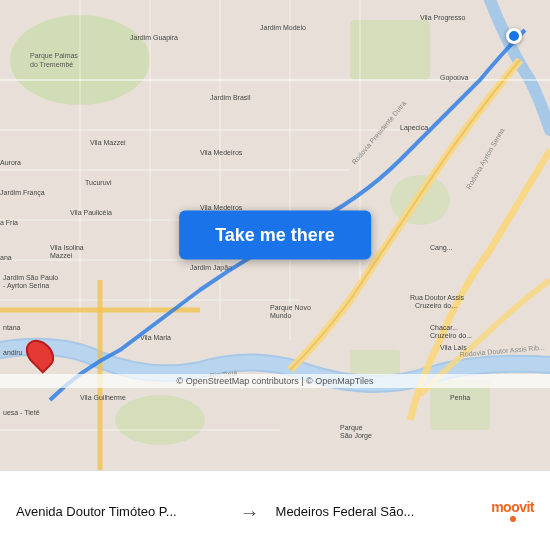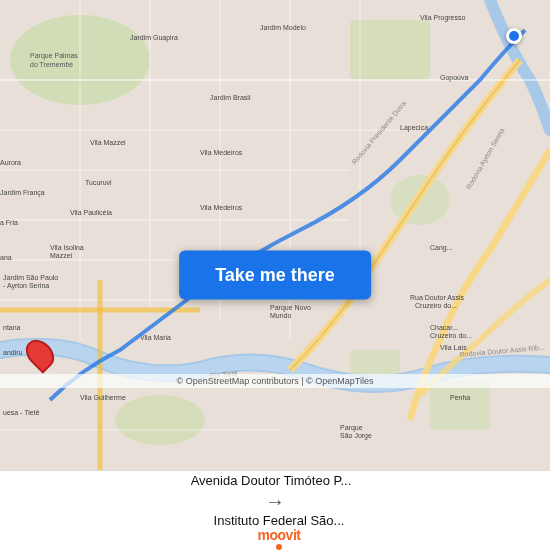--- a/index.html
+++ b/index.html
@@ -36,21 +36,20 @@
       top: 0; left: 0;
     }
 
     
     #button-overlay {
       position: absolute;
       top: 50%;
       left: 50%;
       transform: translate(-50%, -50%);
       z-index: 10;
-      margin-top: 40px;
     }
 
     #take-me-there-btn {
       background: #1a73e8;
       color: white;
       border: none;
       border-radius: 6px;
       padding: 14px 36px;
       font-size: 18px;
       font-weight: 600;
@@ -95,21 +94,20 @@
       width: 100%;
       height: 80px;
       background: white;
       display: flex;
       align-items: center;
       justify-content: space-between;
       padding: 0 16px;
       border-top: 1px solid #ddd;
       position: absolute;
       bottom: 0;
-      flex-direction: column;
     }
 
     #from-section {
       flex: 1;
       overflow: hidden;
       padding-right: 8px;
     }
 
     #from-label {
       font-size: 11px;
@@ -304,21 +302,21 @@
 
     <div id="from-section">
       <div id="from-label"></div>
       <div id="from-name">Avenida Doutor Timóteo P...</div>
     </div>
 
     <span id="arrow-icon">→</span>
 
     <div id="to-section">
       <div id="to-label"></div>
-      <div id="to-name">Instituto Federal São...</div>
+      <div id="to-name">Medeiros Federal São...</div>
     </div>
 
     <div id="moovit-logo">
       <span id="moovit-text">moovit</span>
       <div id="moovit-dot"></div>
     </div>
 
   </div>
 
 </div>

